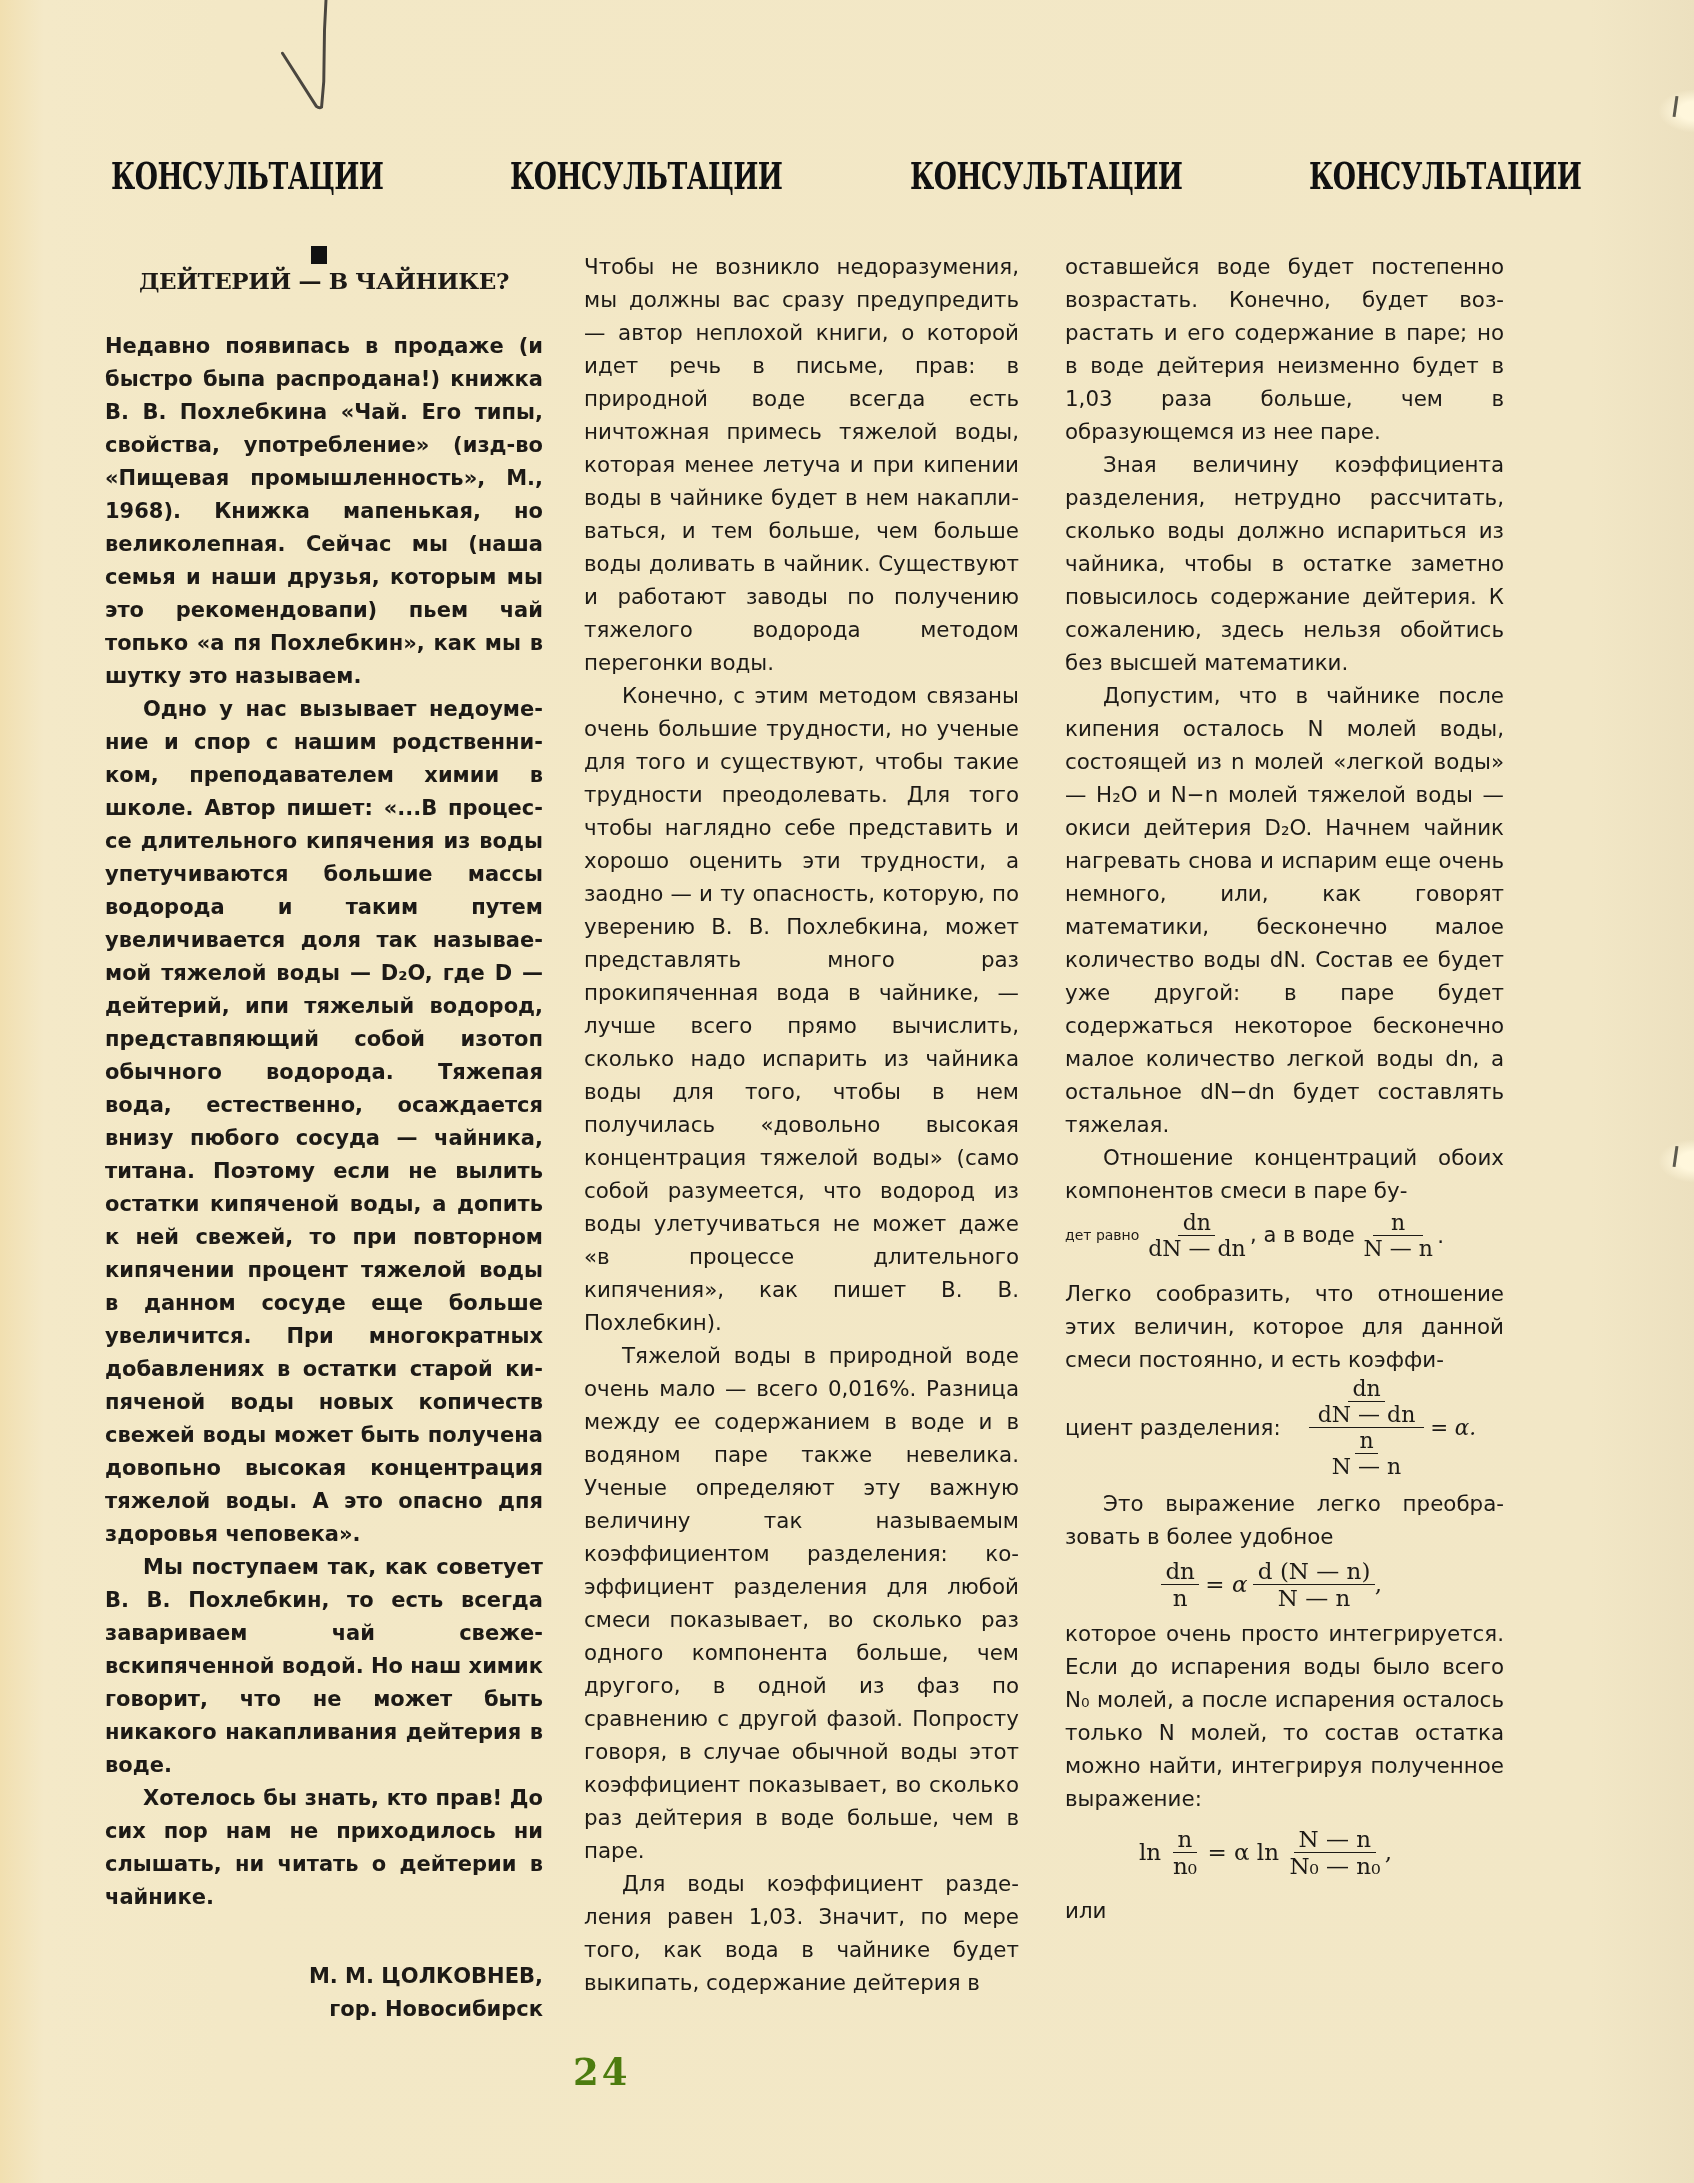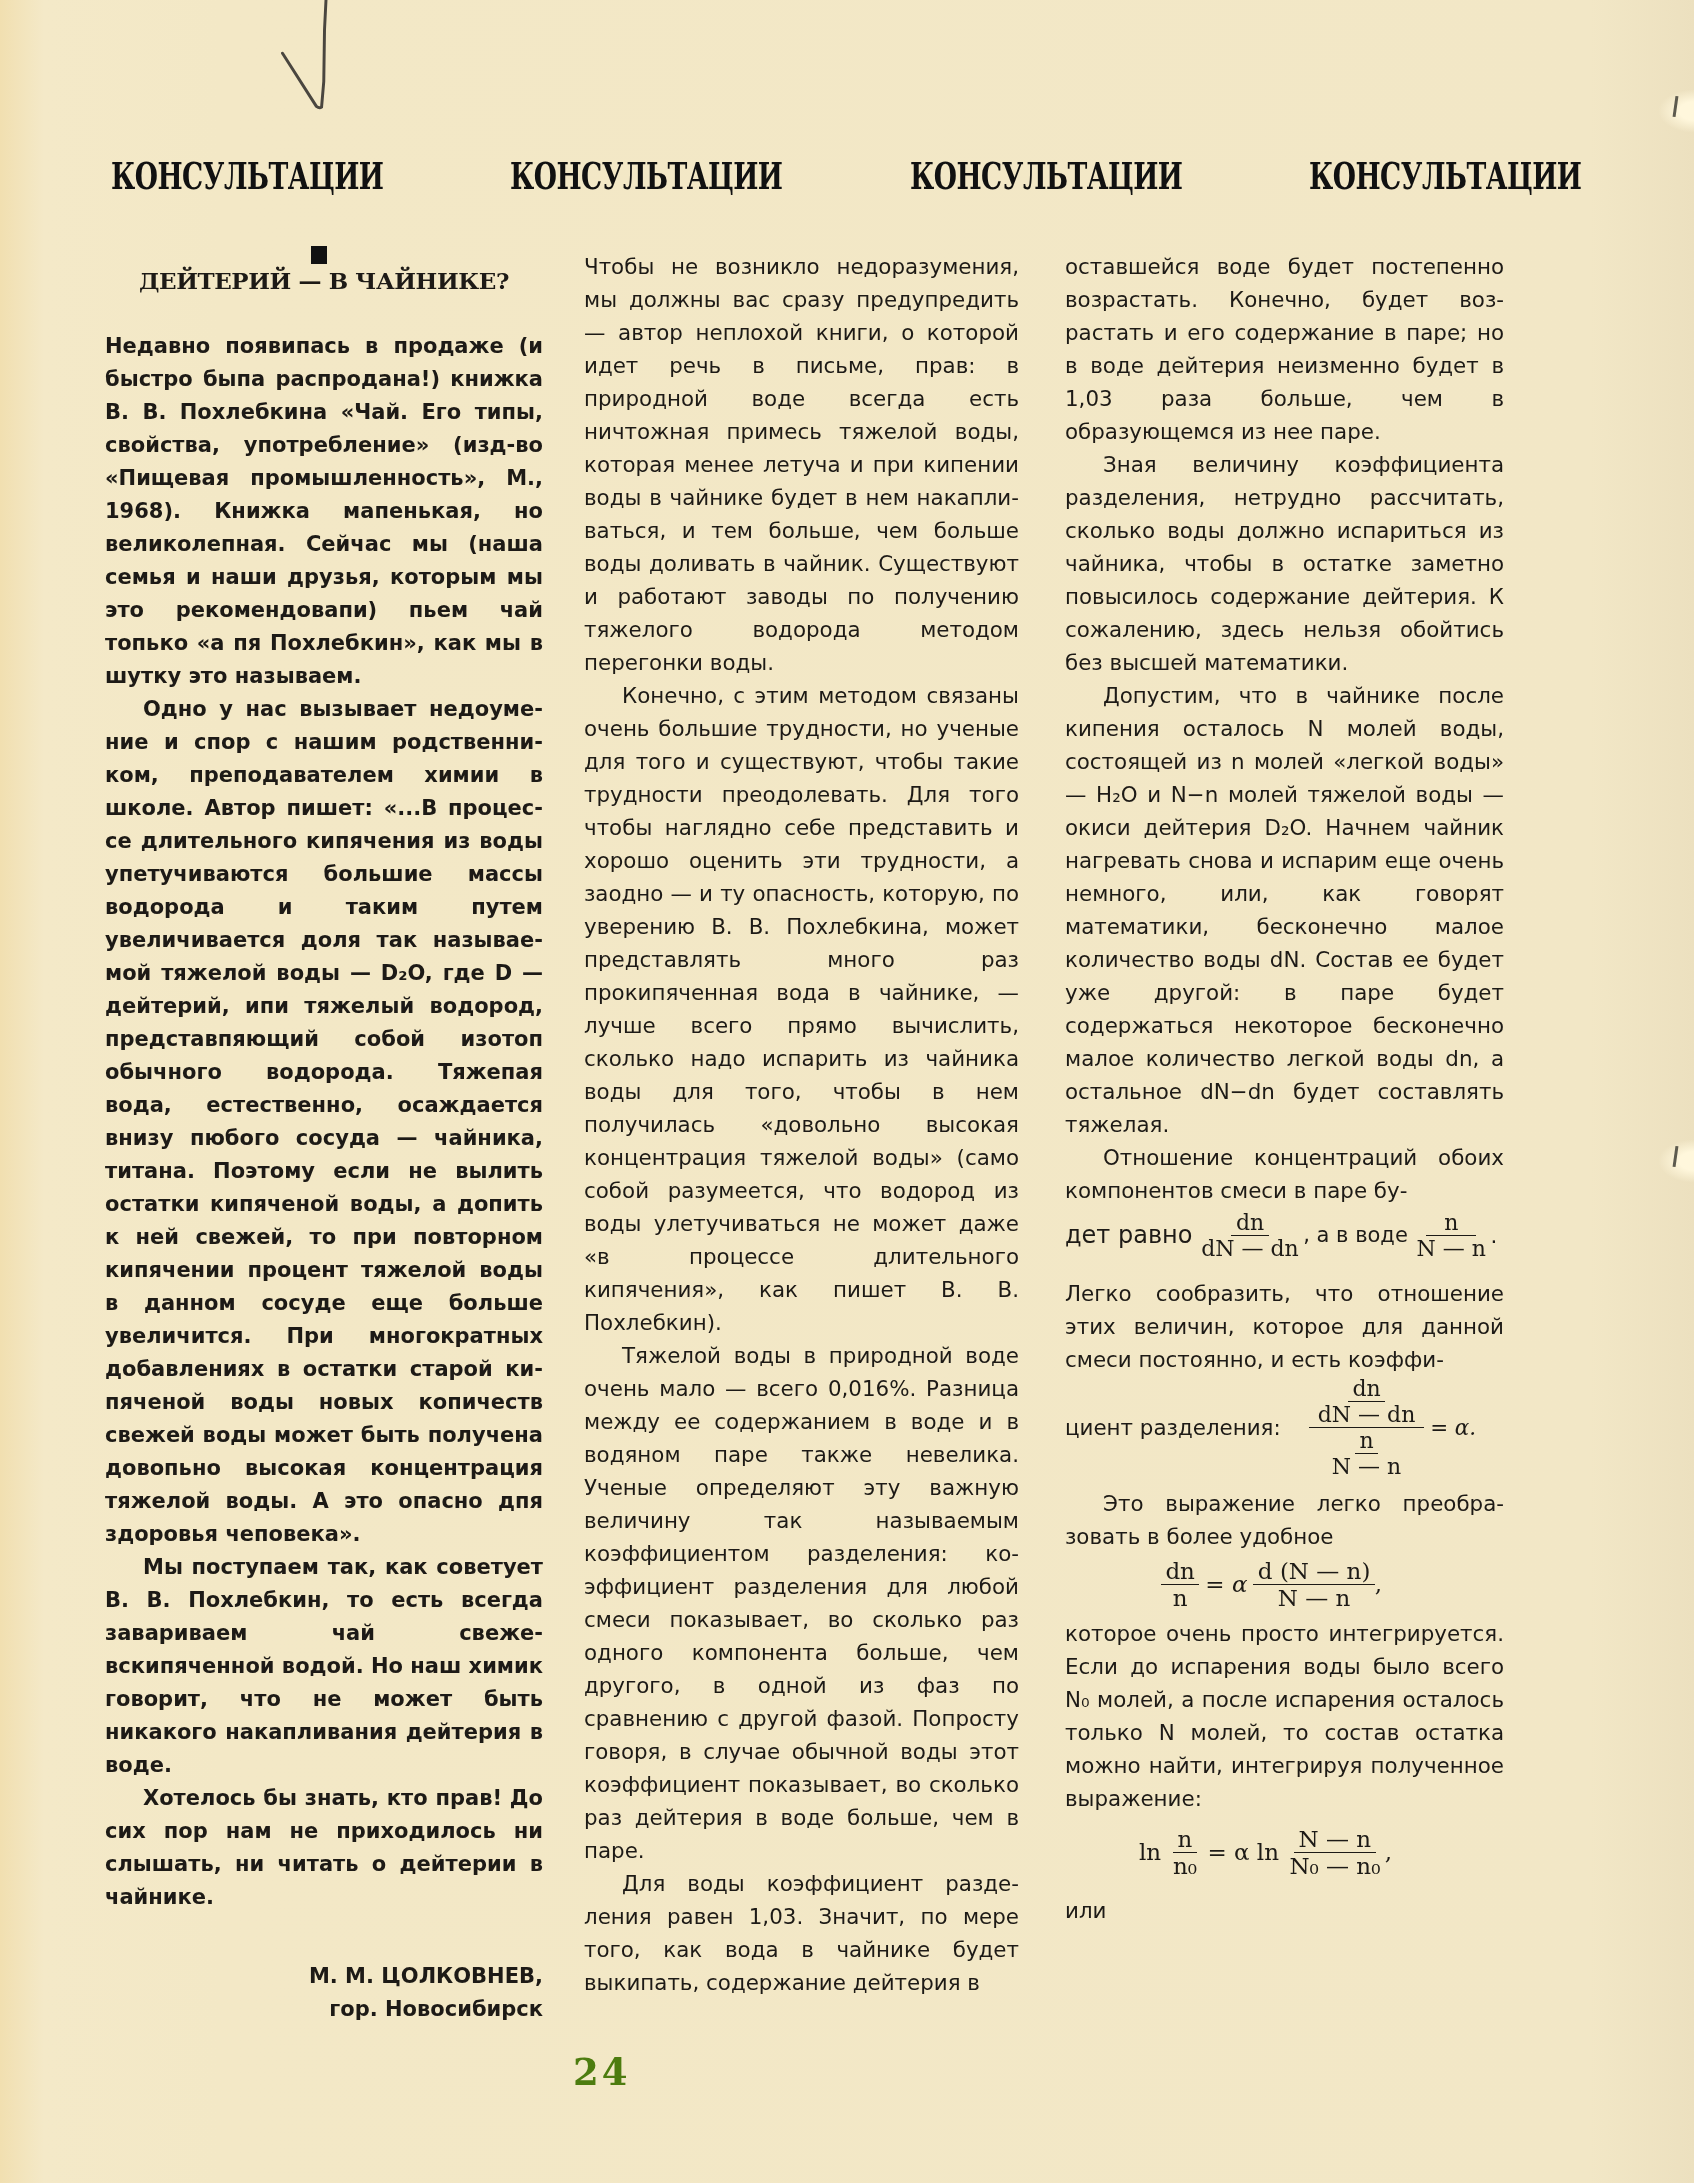--- a/index.html
+++ b/index.html
@@ -96,21 +96,21 @@
   <p class="ind">Для воды коэффициент разде­ления равен 1,03. Значит, по мере того, как вода в чайнике будет выкипать, содержание дейтерия в</p>
 </div>
 
 <div class="col" id="col3">
   <p>оставшейся воде будет постепен­но возрастать. Конечно, будет воз­растать и его содержание в паре; но в воде дейтерия неизменно будет в 1,03 раза больше, чем в образующемся из нее паре.</p>
   <p class="ind">Зная величину коэффициента разделения, нетрудно рассчитать, сколько воды должно испариться из чайника, чтобы в остатке за­метно повысилось содержание дейтерия. К сожалению, здесь нельзя обойтись без высшей ма­тематики.</p>
   <p class="ind">Допустим, что в чайнике после кипения осталось N молей воды, состоящей из n молей «легкой во­ды» — H₂O и N−n молей тяже­лой воды — окиси дейтерия D₂O. Начнем чайник нагревать снова и испарим еще очень немного, или, как говорят математики, бесконеч­но малое количество воды dN. Состав ее будет уже другой: в паре будет содержаться некото­рое бесконечно малое количество легкой воды dn, а остальное dN−dn будет составлять тяжелая.</p>
   <p class="ind">Отношение концентраций обо­их компонентов смеси в паре бу-</p>
 
   <div class="eqline" style="margin:3px 0 15px 0;">
-    <span style="font-size:24px;">дет равно</span>
+    <span style="font-size:14px;">дет равно</span>
     <span class="frac" style="margin-left:4.4px;font-size:22px;">
       <span class="num">dn</span>
       <span class="den">dN — dn</span>
     </span>
     <span style="font-size:21px;">, а в воде</span>
     <span class="frac" style="margin-left:4.4px;font-size:22px;">
       <span class="num" style="padding:0 18px;">n</span>
       <span class="den">N — n</span>
     </span>
     <span>.</span>

